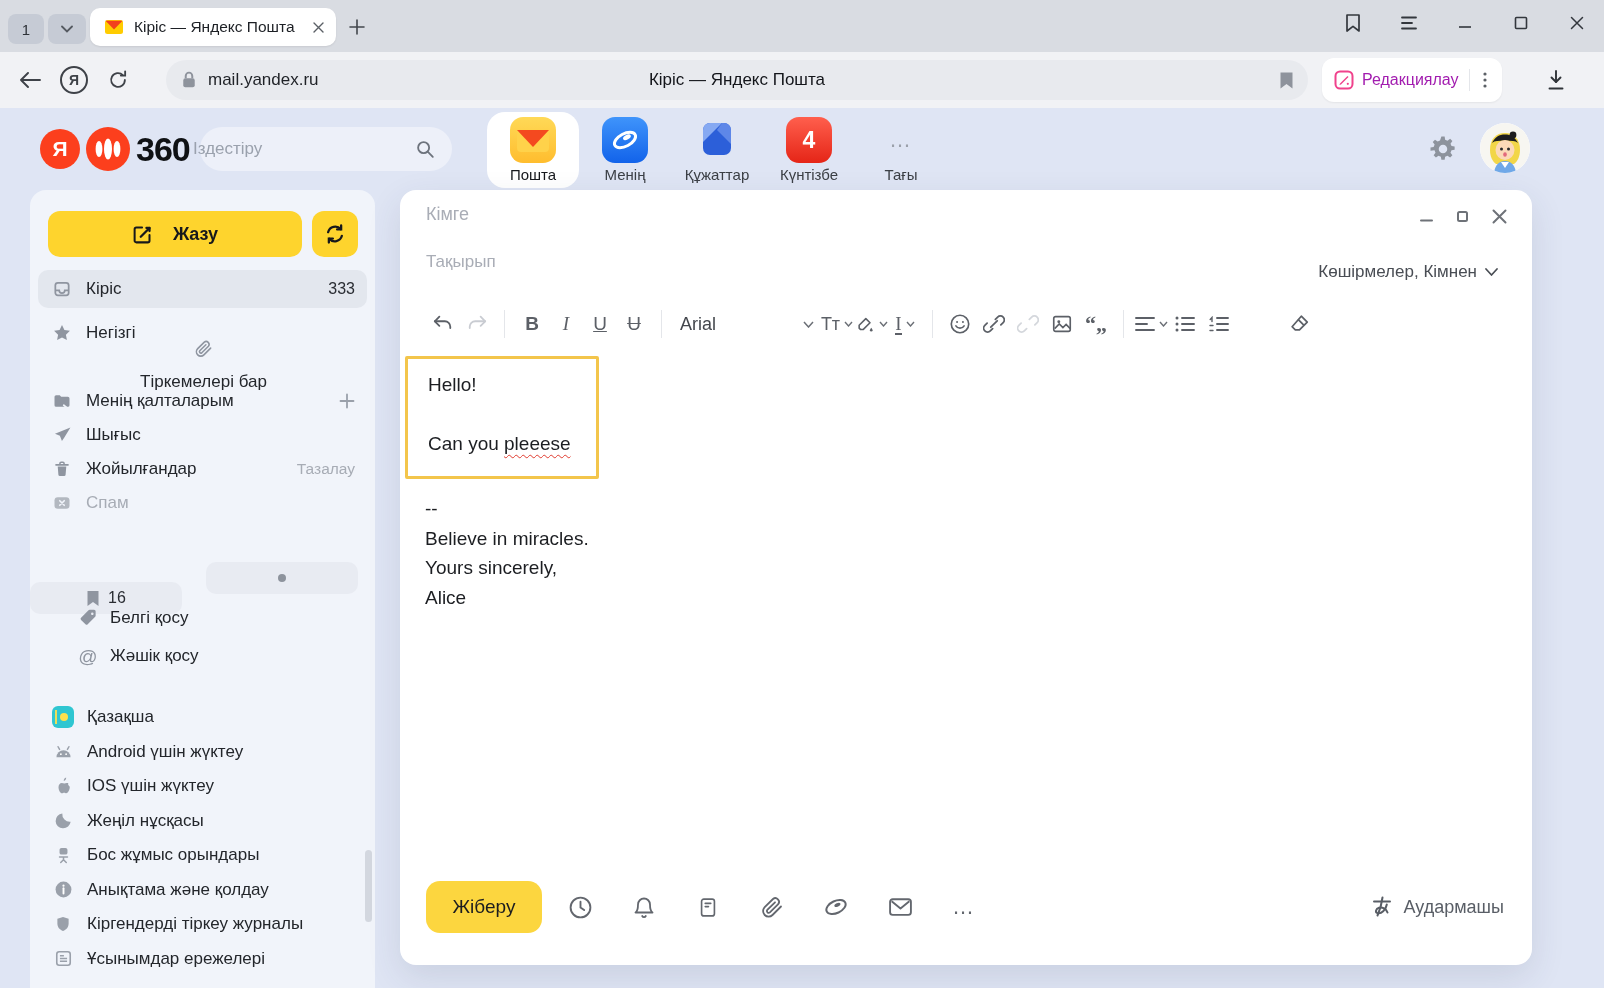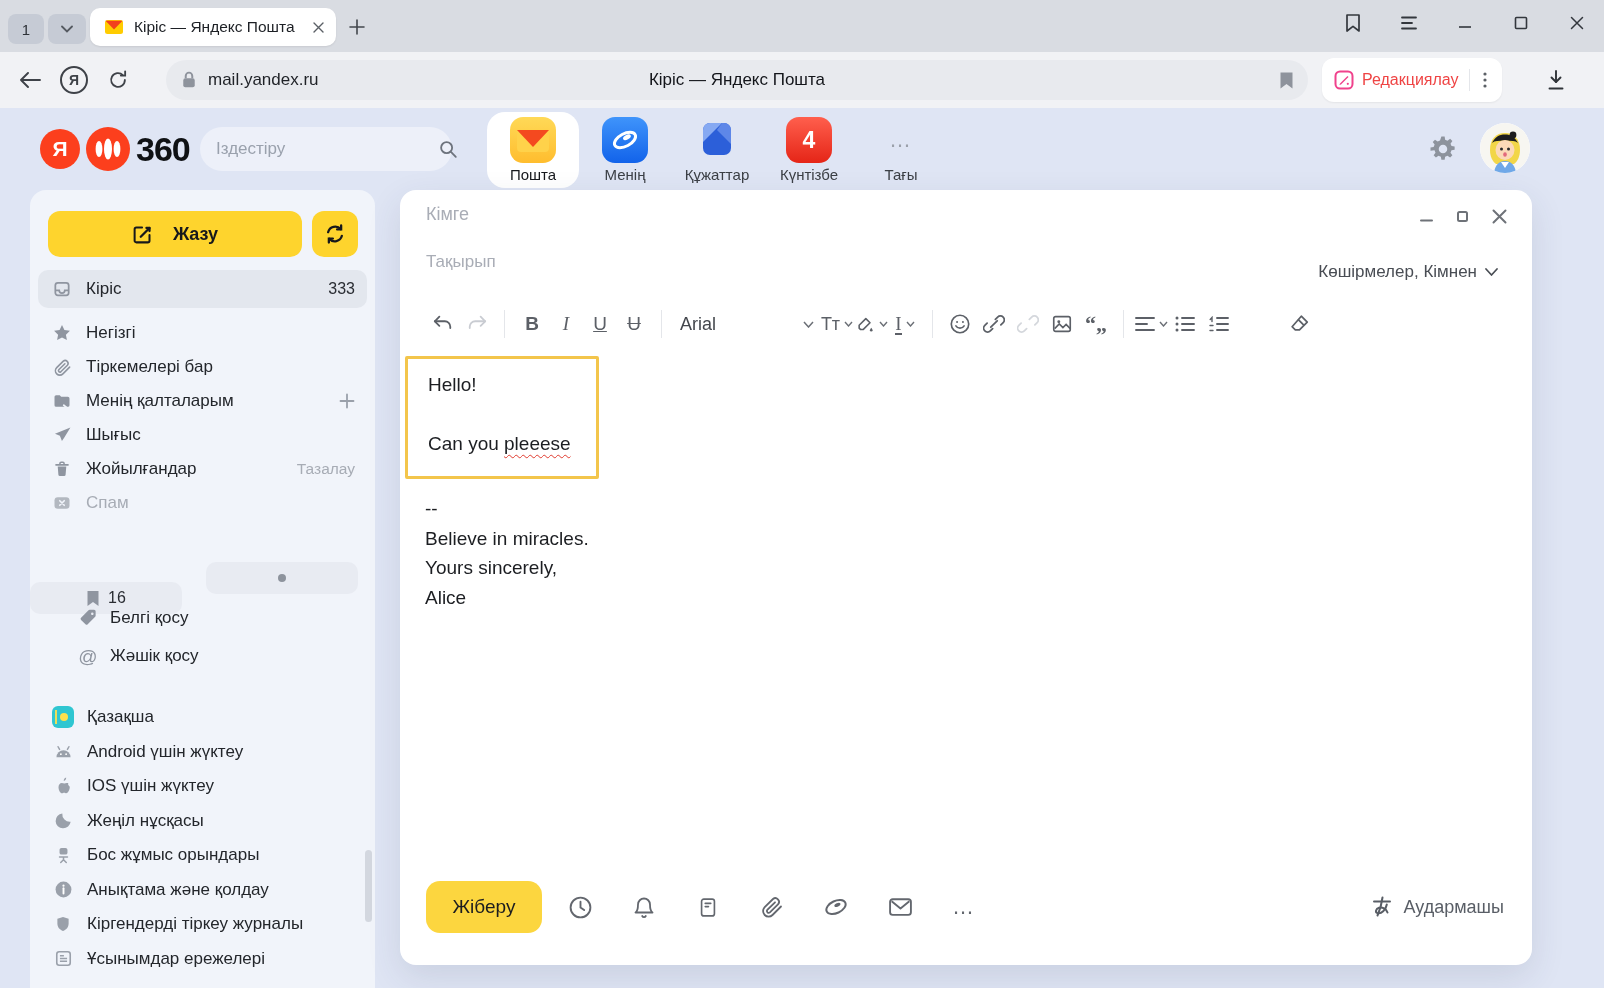--- a/index.html
+++ b/index.html
@@ -26,35 +26,35 @@
   .navbtn { width:44px; height:40px; display:flex; align-items:center; justify-content:center; color:#3e4248; }
   .ya-circle { width:28px; height:28px; border:2.2px solid #3e4248; border-radius:50%;
                display:flex; align-items:center; justify-content:center; font-size:14px; font-weight:bold; color:#3e4248; }
   .urlpill { position:absolute; left:166px; top:8px; width:1142px; height:40px; background:#e8eaee; border-radius:20px;
              display:flex; align-items:center; padding:0 14px; }
   .url-text { font-size:17px; color:#1f2227; margin-left:10px; }
   .urlpill .ptitle { position:absolute; left:0; right:0; text-align:center; font-size:17px; font-weight:500; color:#13151a; pointer-events:none; }
   .urlpill .bm { margin-left:auto; color:#8e939c; z-index:2; }
   .editpill { position:absolute; left:1322px; top:6px; width:180px; height:44px; background:#fff; border-radius:12px;
               display:flex; align-items:center; padding:0 10px 0 12px; gap:8px; box-shadow:0 1px 2px rgba(0,0,0,.06); }
-  .editpill .lbl { font-size:16px; color:#ef4444; }
+  .editpill .lbl { font-size:16px; color:#a21caf; }
   .editpill .sep { width:1px; height:22px; background:#e4e6ea; margin-left:2px; }
   .dl { position:absolute; left:1534px; top:10px; width:44px; height:36px; display:flex; align-items:center; justify-content:center; color:#2f3338; }
 
   
   .page { position:absolute; left:0; top:108px; width:1604px; height:880px; background:#dfe5f4; }
 
   
   .logo { position:absolute; left:40px; top:19px; display:flex; align-items:center; gap:6px; }
   .logo .ya { width:40px; height:40px; border-radius:50%; background:#fc3f1d; color:#fff; font-weight:bold;
               font-size:21px; display:flex; align-items:center; justify-content:center; }
   .logo .g360 { width:44px; height:44px; border-radius:50%; background:#fc3f1d; display:flex; align-items:center; justify-content:center; }
   .logo .t360 { font-size:34px; font-weight:800; color:#0f1114; letter-spacing:-1px; }
   .search { position:absolute; left:200px; top:19px; width:252px; height:44px; background:#edf0f9; border-radius:22px;
-            display:flex; align-items:center; padding:0 16px; }
+            display:flex; align-items:center; padding:0 16px;justify-content:flex-end; }
   .search input { flex:1; border:none; outline:none; background:transparent; font-size:17px; color:#30343b;
                   font-family:"Liberation Sans",sans-serif; }
   .search input::placeholder { color:#9aa1ad; }
   .search .mag { color:#6d737d; }
   .dock { position:absolute; left:487px; top:4px; display:flex; }
   .app { width:92px; height:76px; display:flex; flex-direction:column; align-items:center; justify-content:flex-start; padding-top:5px; }
   .app.active { background:#fff; border-radius:18px; }
   .tile { width:46px; height:46px; border-radius:13px; position:relative; overflow:hidden; }
   .app .albl { font-size:15px; color:#3c4046; margin-top:3px; }
   .app.active .albl { color:#17191d; }
@@ -370,21 +370,21 @@
         <span class="right count">333</span>
       </div>
       <div class="srow" style="top:126px;">
         <span class="sic">
           <svg width="20" height="20" viewBox="0 0 24 24" fill="#8f95a0">
               <path d="M12 2.5l2.9 6 6.6.9-4.8 4.6 1.2 6.5L12 17.4l-5.9 3.1 1.2-6.5L2.5 9.4l6.6-.9z"></path>
             </svg>
         </span>
         <span>Негізгі</span>
       </div>
-      <div class="srow" style="top:160px;">
+      <div class="srow" style="top:149px;flex-direction:column;">
         <span class="sic">
           <svg width="19" height="19" viewBox="0 0 24 24" fill="none" stroke="#8f95a0" stroke-width="2" stroke-linecap="round">
               <path d="M21 11.5l-8.5 8.5a5.5 5.5 0 0 1-7.8-7.8L13 4a3.7 3.7 0 0 1 5.2 5.2l-8.3 8.2a1.85 1.85 0 0 1-2.6-2.6L15 7.3"></path>
             </svg>
         </span>
         <span>Тіркемелері бар</span>
       </div>
       <div class="srow" style="top:194px;">
         <span class="sic">
           <svg width="20" height="20" viewBox="0 0 24 24">

